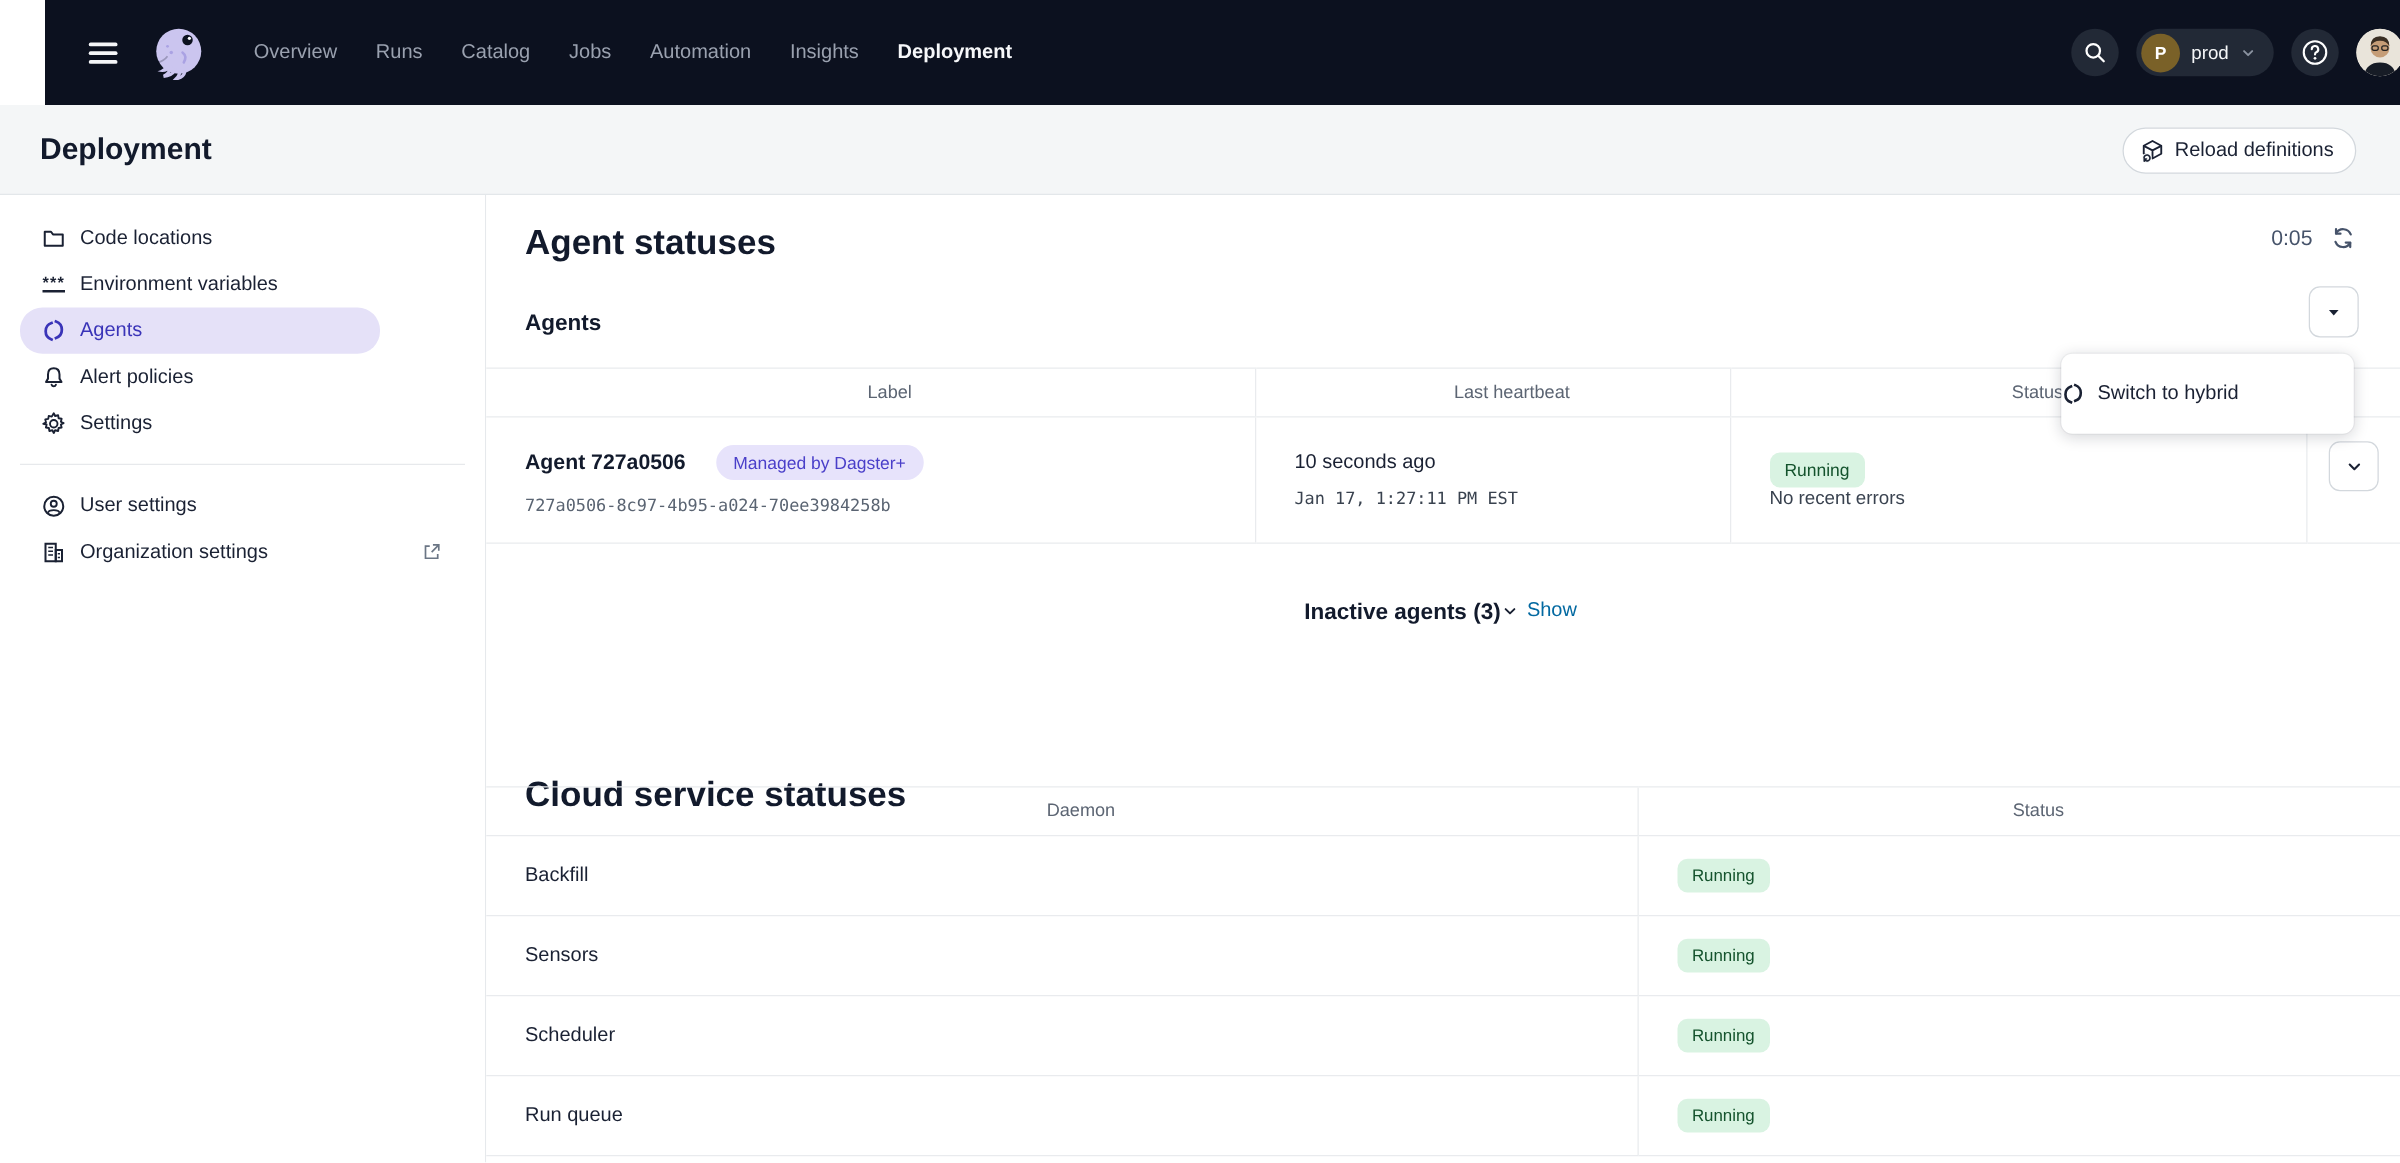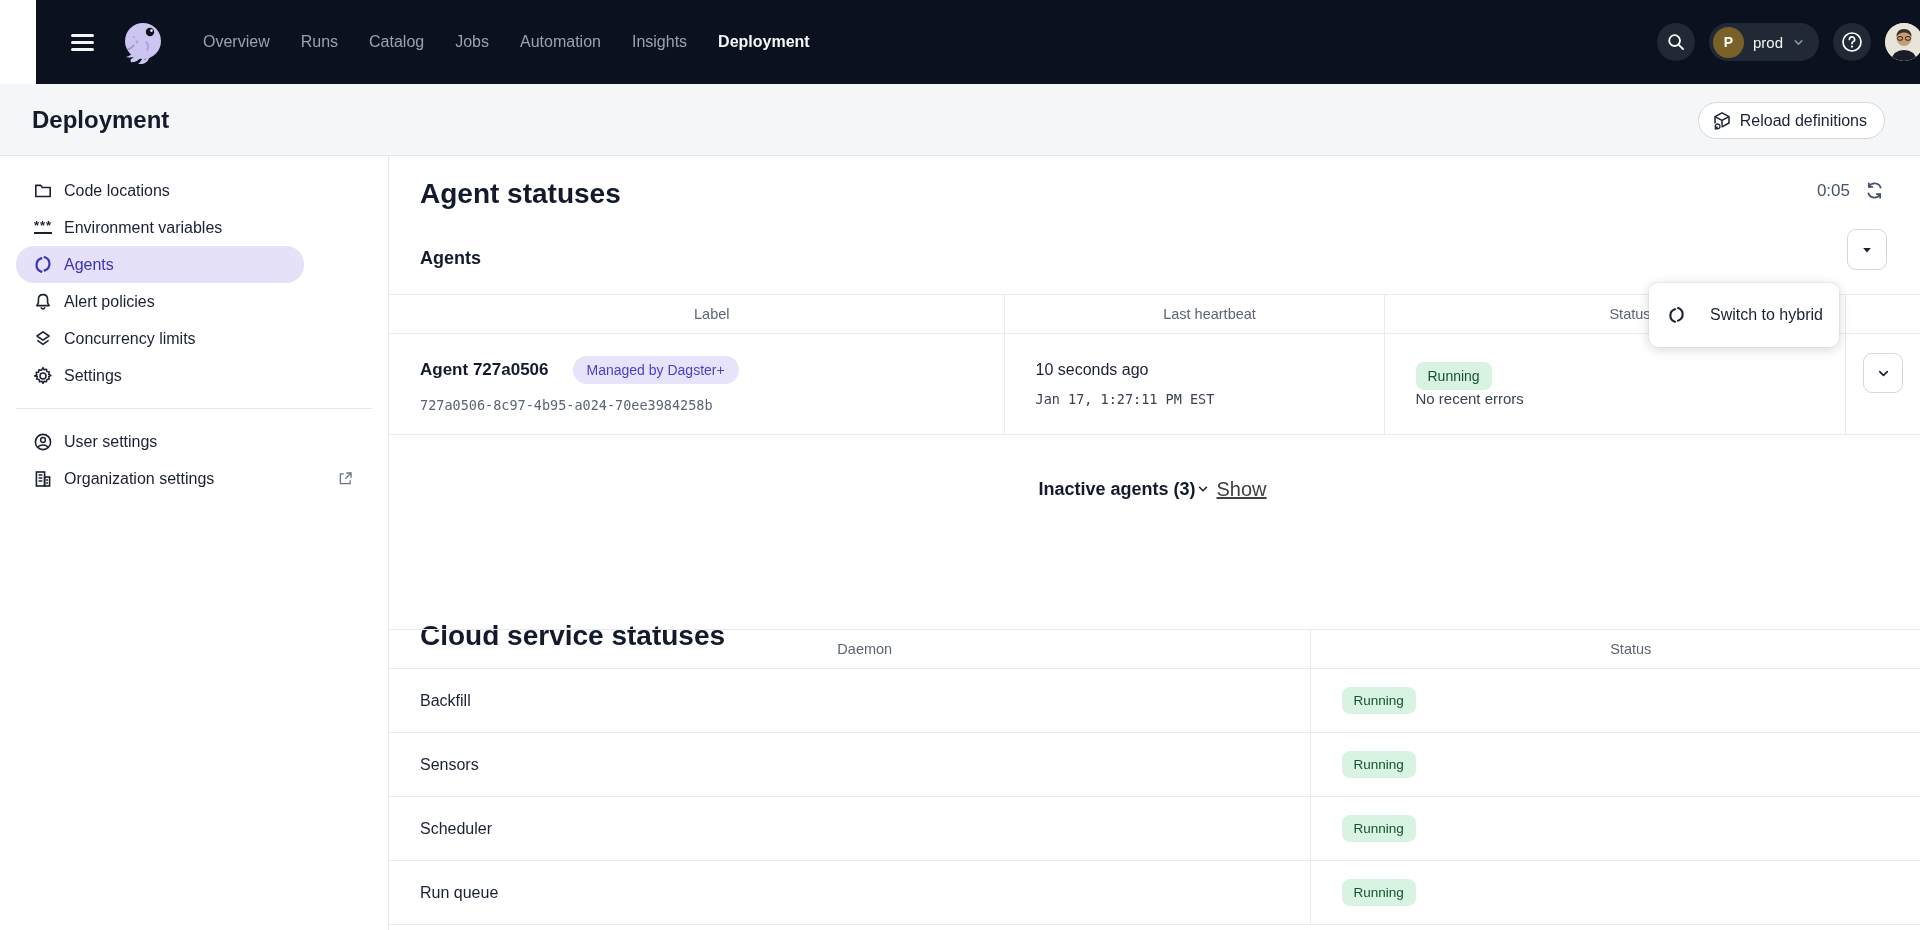--- a/index.html
+++ b/index.html
@@ -55,28 +55,28 @@
   .agent-name { font-size:17px; font-weight:700; color:#121a2c; }
   .badge-purple { background:#e7e3fb; color:#4a3fc9; font-size:14px; padding:6px 14px; border-radius:15px; white-space:nowrap; }
   .agent-id { font-size:13.5px; color:#5a6472; margin-top:13px; }
   .hb-rel { font-size:16px; color:#1a2133; }
   .hb-time { font-size:13.5px; color:#39424f; margin-top:12px; }
   .badge-green { display:inline-block; background:#d9f3e2; color:#14532d; font-size:13.5px; padding:6px 12px; border-radius:8px; }
   .status-note { font-size:15px; color:#39424f; }
   .row-chevron-btn { position:absolute; right:17px; top:197px; width:40px; height:40px; border:1px solid #d3d8dd; border-radius:9px; background:#fff; display:flex; align-items:center; justify-content:center; cursor:pointer; }
 
   .inactive-row { position:absolute; left:31px; right:35px; top:315px; height:36px; display:flex; align-items:center; justify-content:center; }
-  .show-toggle { display:flex; align-items:center; gap:7px; font-size:20px; color:#404040; cursor:pointer;text-decoration:underline; }
+  .show-toggle { display:flex; align-items:center; gap:7px; font-size:16px; color:#0369a1; cursor:pointer; }
 
   .cloud-title { position:absolute; left:31px; top:432px;margin-top:32px; }
   .daemon-table { position:absolute; left:0; top:473px; width:1531px; }
   .daemon-table td { height:64px; font-size:16px; color:#1a2133; }
 
   
-  .menu { position:absolute; left:1649px; top:283px; width:190px; height:64px; background:#fff; border-radius:9px; box-shadow:0 2px 12px rgba(16,22,40,.18), 0 0 0 1px rgba(16,22,40,.04); z-index:30; display:flex; align-items:center; padding-left:18px; gap:24px; cursor:pointer; }
+  .menu { position:absolute; left:1649px; top:283px; width:234px; height:64px; background:#fff; border-radius:9px; box-shadow:0 2px 12px rgba(16,22,40,.18), 0 0 0 1px rgba(16,22,40,.04); z-index:30; display:flex; align-items:center; gap:10px; cursor:pointer; }
   .menu-label { font-size:16px; color:#1a2133; }
 
   svg { display:block; }
 </style>
 </head>
 <body>
 
 <div class="topnav">
   <div class="hamburger">
       <span></span>
@@ -178,29 +178,20 @@
     <span>Agents</span>
   </div>
   <div class="side-item">
     <span class="sicon">
         <svg width="20" height="20" viewBox="0 0 20 20">
           <path d="M10 2.6 c-3 0 -4.6 2 -4.6 5 v3.3 L3.8 13.6 h12.4 l-1.6 -2.7 V7.6 c0 -3 -1.6 -5 -4.6 -5 Z" fill="none" stroke="currentColor" stroke-width="1.6" stroke-linejoin="round"></path>
           <path d="M8.3 15.8 a1.8 1.8 0 0 0 3.4 0" fill="none" stroke="currentColor" stroke-width="1.6" stroke-linecap="round"></path>
         </svg>
       </span>
     <span>Alert policies</span>
-  </div>
-  <div class="side-item">
-    <span class="sicon">
-        <svg width="20" height="20" viewBox="0 0 20 20">
-          <path d="M10 2.8 L16 7 L10 11.2 L4 7 Z" fill="none" stroke="currentColor" stroke-width="1.6" stroke-linejoin="round"></path>
-          <path d="M4.4 11.4 L10 15.4 L15.6 11.4" fill="none" stroke="currentColor" stroke-width="1.6" stroke-linejoin="round"></path>
-        </svg>
-      </span>
-    <span>Concurrency limits</span>
   </div>
   <div class="side-item">
     <span class="sicon">
         <svg width="20" height="20" viewBox="0 0 20 20">
           <path d="M10 1.6 l1.1 2.2 2.4 -.6 .4 2.4 2.4 .4 -.6 2.4 2.2 1.1 -2.2 1.1 .6 2.4 -2.4 .4 -.4 2.4 -2.4 -.6 -1.1 2.2 -1.1 -2.2 -2.4 .6 -.4 -2.4 -2.4 -.4 .6 -2.4 L1.6 10 l2.2 -1.1 -.6 -2.4 2.4 -.4 .4 -2.4 2.4 .6 Z" fill="none" stroke="currentColor" stroke-width="1.5" stroke-linejoin="round"></path>
           <circle cx="10" cy="10" r="3" fill="none" stroke="currentColor" stroke-width="1.5"></circle>
         </svg>
       </span>
     <span>Settings</span>
   </div>

